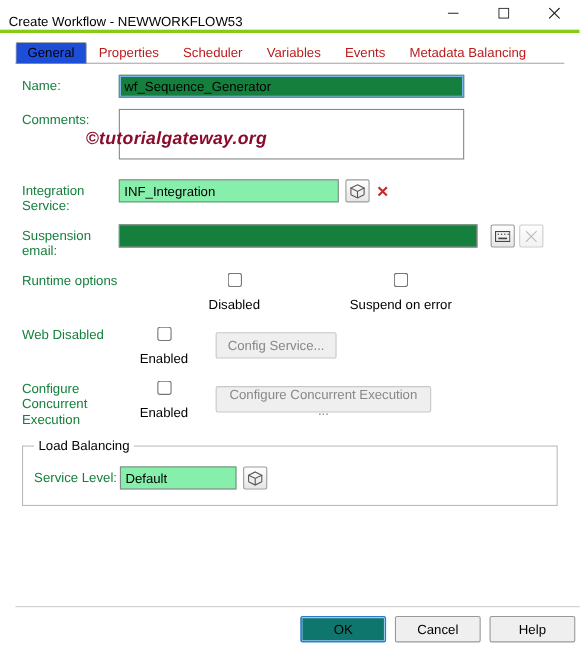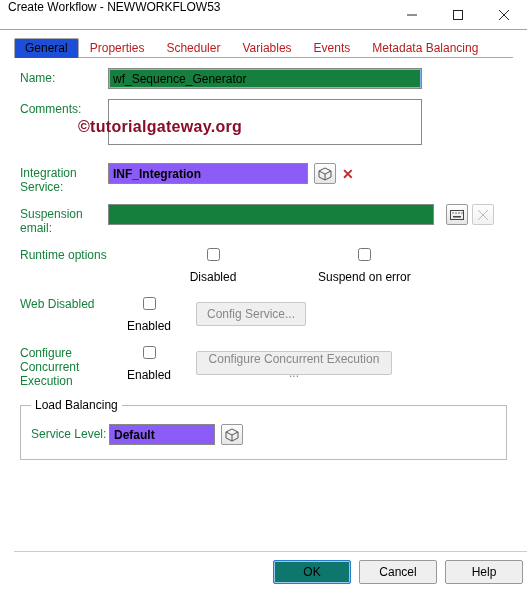--- a/index.html
+++ b/index.html
@@ -1,37 +1,37 @@
 <!DOCTYPE html>
 <html><head>
 <meta charset="utf-8">
 <style>
   * { box-sizing: border-box; font-family: "Segoe UI", Arial, sans-serif; font-size: 12px; }
   body { margin: 0; background: #fff; width: 527px; height: 590px; overflow: hidden; }
 
   
-  .titlebar { height: 30px; display: flex; align-items: flex-start; padding-left: 8px; background: #fff; border-bottom: 1px solid #84cc16;}
+  .titlebar { height: 30px; display: flex; align-items: flex-end; padding-left: 8px; background: #fff; border-bottom: 3px solid #84cc16;}
   .titlebar .title { flex: 1; color: #000; }
   .titlebar .btn { width: 46px; height: 30px; display: flex; align-items: center; justify-content: center; color: #111;}
   .titlebar .btn svg { stroke: #222; }
 
   
   .tabstrip { margin: 6px 14px 0 14px; border-bottom: 1px solid #aaa; display: flex; align-items: flex-end; height: 22px; position: relative; }
   .tab { padding: 2px 10px 3px 10px; border: 1px solid transparent; border-bottom: none; color: #b91c1c; position: relative; top: 1px; cursor: pointer;}
   .tab.active { border-color: #aaa; background: #1d4ed8; color: #000; border-top-left-radius: 2px; border-top-right-radius: 2px;}
   .tab.active::after { content: ""; position: absolute; left: 0; right: 0; bottom: -1px; height: 1px; background: #fff; }
 
   
   .form { padding: 10px 20px 0 20px; }
   .row { display: flex; align-items: flex-start; margin-bottom: 10px; }
   .lbl { width: 88px; padding-top: 3px; color: #15803d; }
   .controls { flex: 1; display: flex; align-items: center; gap: 6px; }
 
   input[type=text] { height: 21px; border: 1px solid #888; padding: 2px 4px; background: #15803d; }
-  input[type=text].readonly { background: #8b5cf6; font-weight: bold; }
+  input[type=text].readonly { background: #86efac; }
   .name-input { width: 314px; border: 1px solid #2a7bd0; box-shadow: 0 0 0 1px #7bb6ef inset; }
   .int-input { width: 200px; }
   .susp-input { width: 326px; }
   .svc-input { width: 106px; }
 
   textarea { width: 314px; height: 46px; resize: none; border: 1px solid #888; background: #fff; padding: 2px 4px; overflow-y: scroll; }
 
   .iconbtn { width: 22px; height: 21px; border: 1px solid #999; background: linear-gradient(#fefefe,#e6e6e6); display: flex; align-items: center; justify-content: center; border-radius: 2px; }
   .iconbtn.disabled { opacity: 0.5; }
   .redx { color: #c62b2b; font-weight: bold; font-size: 14px; }
@@ -39,21 +39,21 @@
   .check { display: flex; align-items: center; gap: 6px; flex-direction: column; }
   .check input { width: 13px; height: 13px; }
 
   .graybtn { height: 24px; border: 1px solid #c8c8c8; background: #efefef; color: #888; padding: 0 10px; border-radius: 2px; }
 
   
   fieldset { border: 1px solid #bbb; margin: 10px 0 0 0; padding: 12px 10px 14px 10px; }
   legend { padding: 0 4px; color: #000; }
 
   
-  .watermark { position: absolute; top: 118px; left: 78px; color: #8a0c2c; font-size: 16px; font-weight: bold; pointer-events: none; letter-spacing: 0.3px;}
+  .watermark { position: absolute; top: 118px; left: 78px; color: #8a0c2c; font-size: 16px; font-weight: bold; pointer-events: none; letter-spacing: 0.3px; font-style: italic;}
 
   
   .btnbar { position: absolute; bottom: 6px; right: 0; display: flex; gap: 8px; padding: 8px 4px 0 0; border-top: 1px solid #ccc; width: 513px; justify-content: flex-end;}
   .btnbar button { width: 78px; height: 24px; border: 1px solid #999; background: #efefef; border-radius: 2px;}
   .btnbar button.primary { border: 1px solid #2a7bd0; box-shadow: 0 0 0 1px #9cc7ef inset; background: #0f766e;}
 
   .email-icons { display: flex; gap: 4px; margin-left: 6px;}
 
   .cube { width:14px; height:14px; }
 </style>

